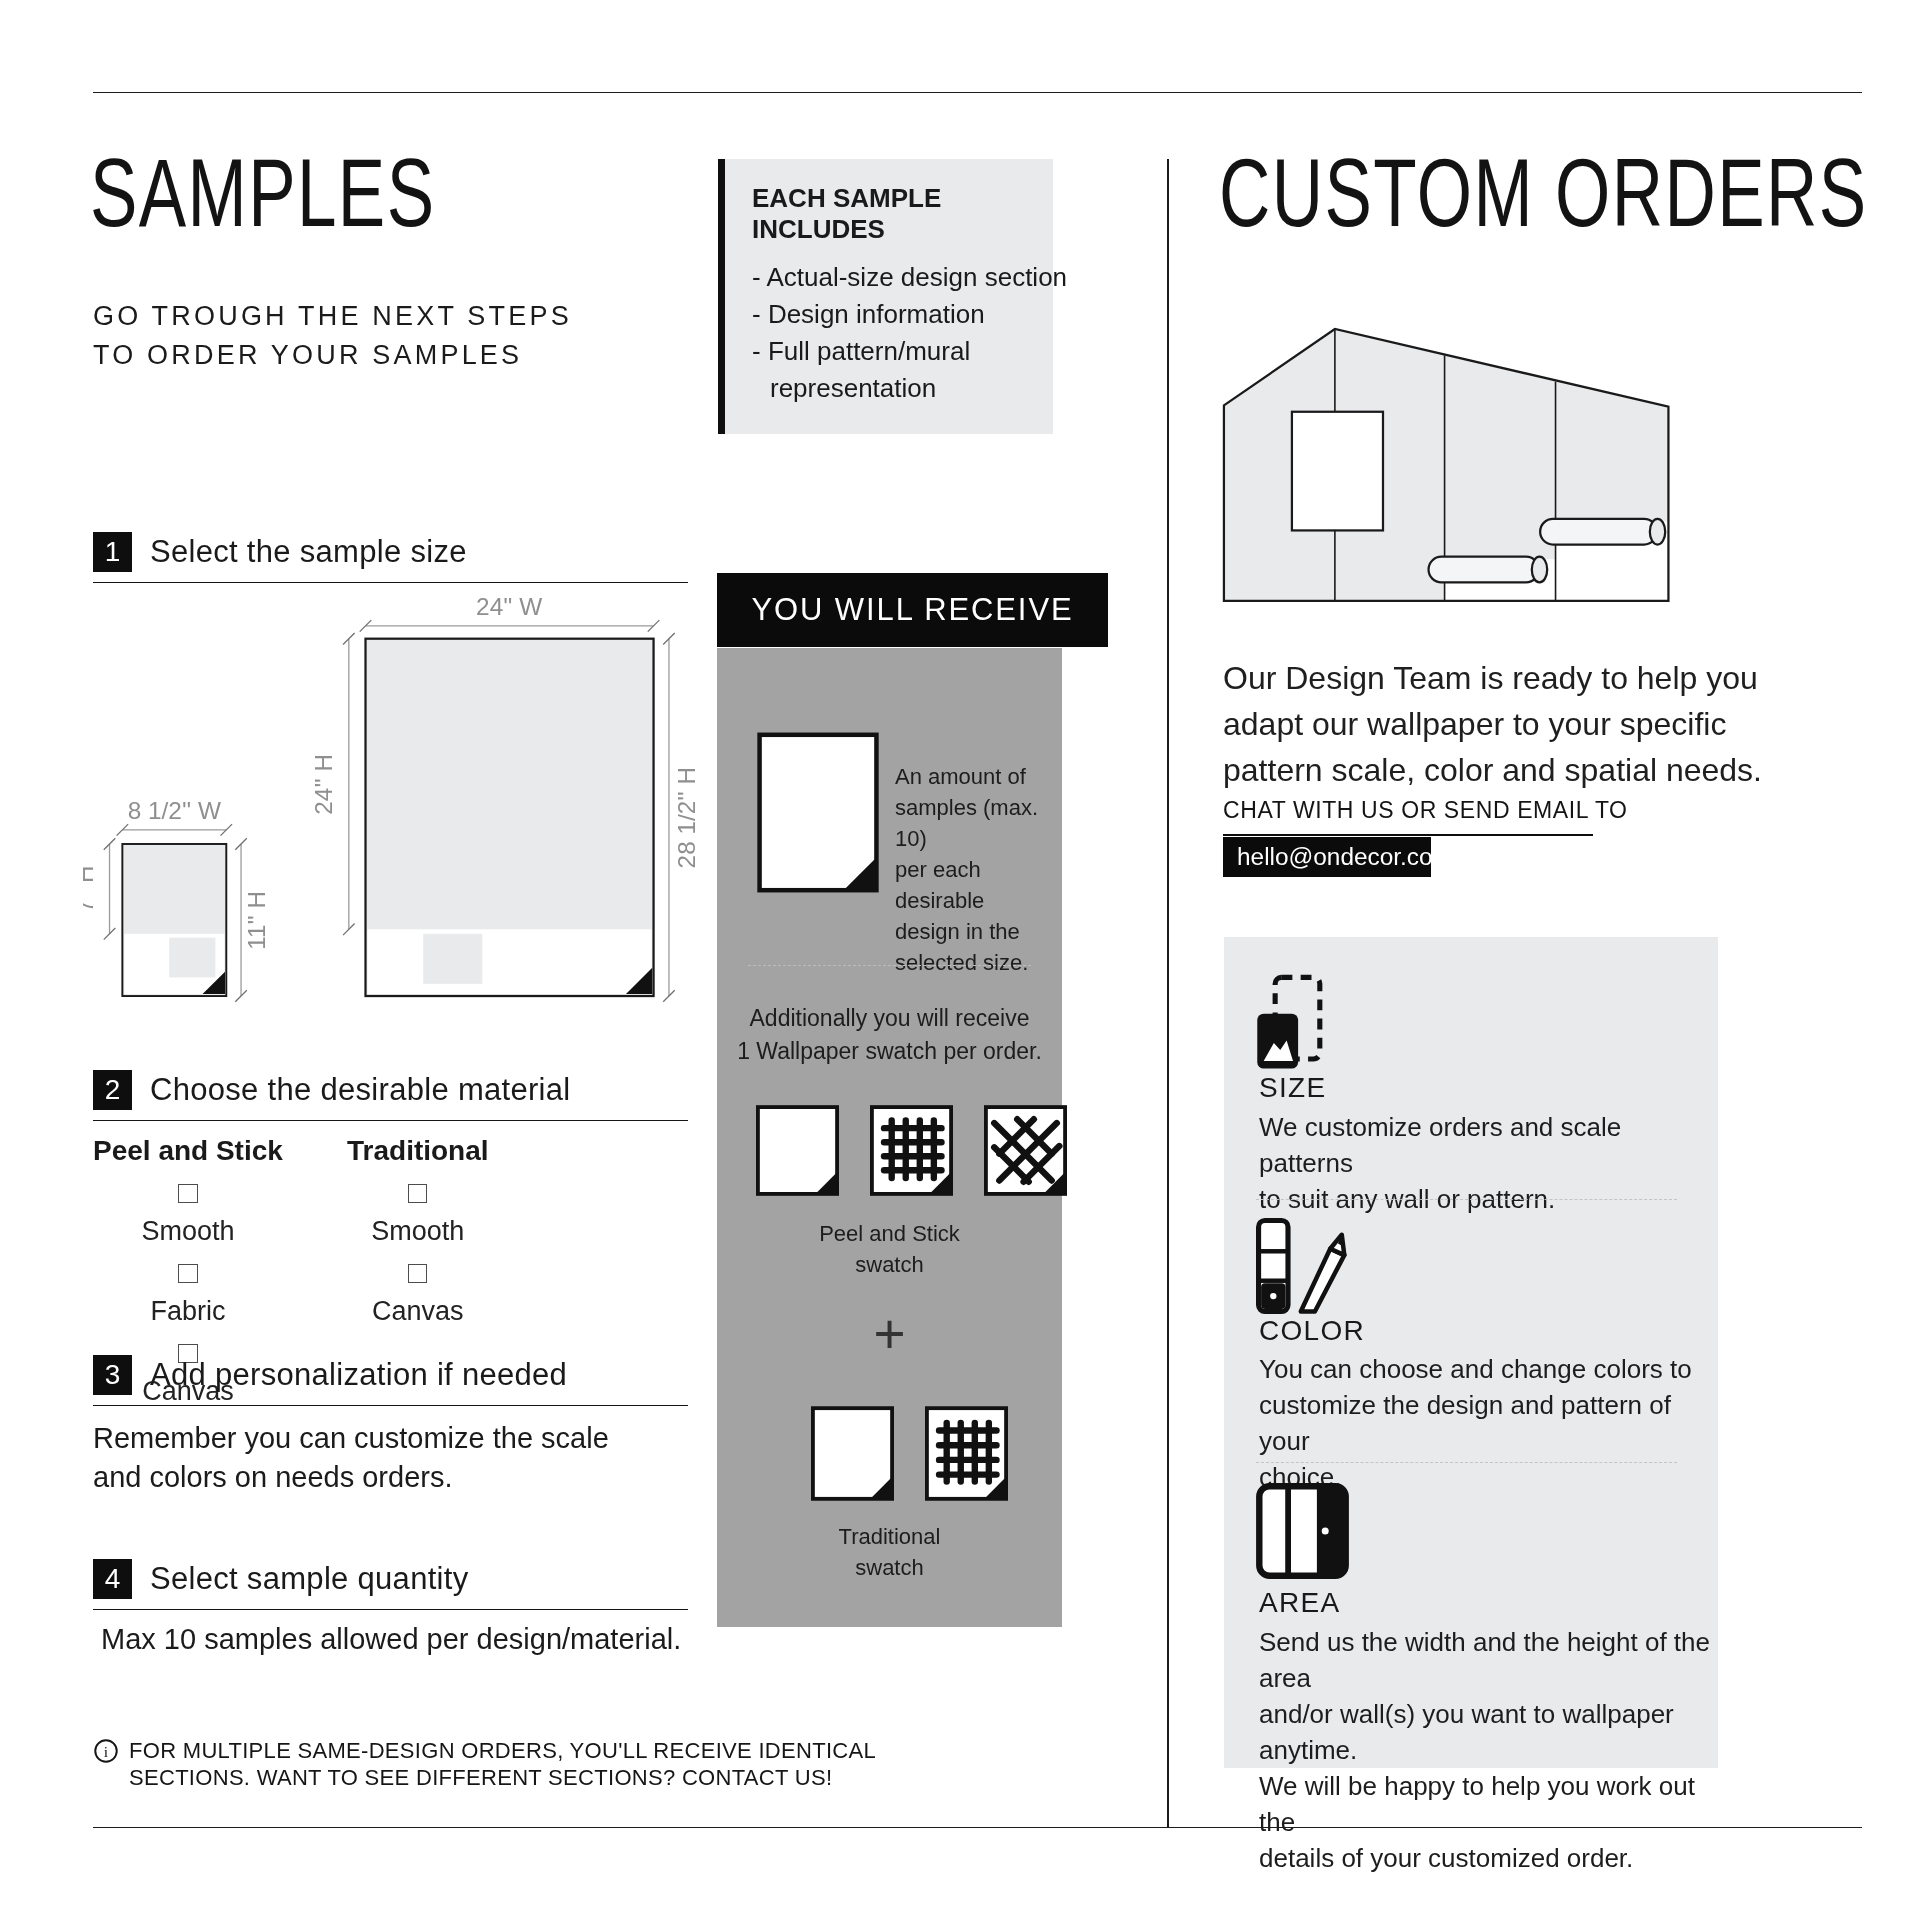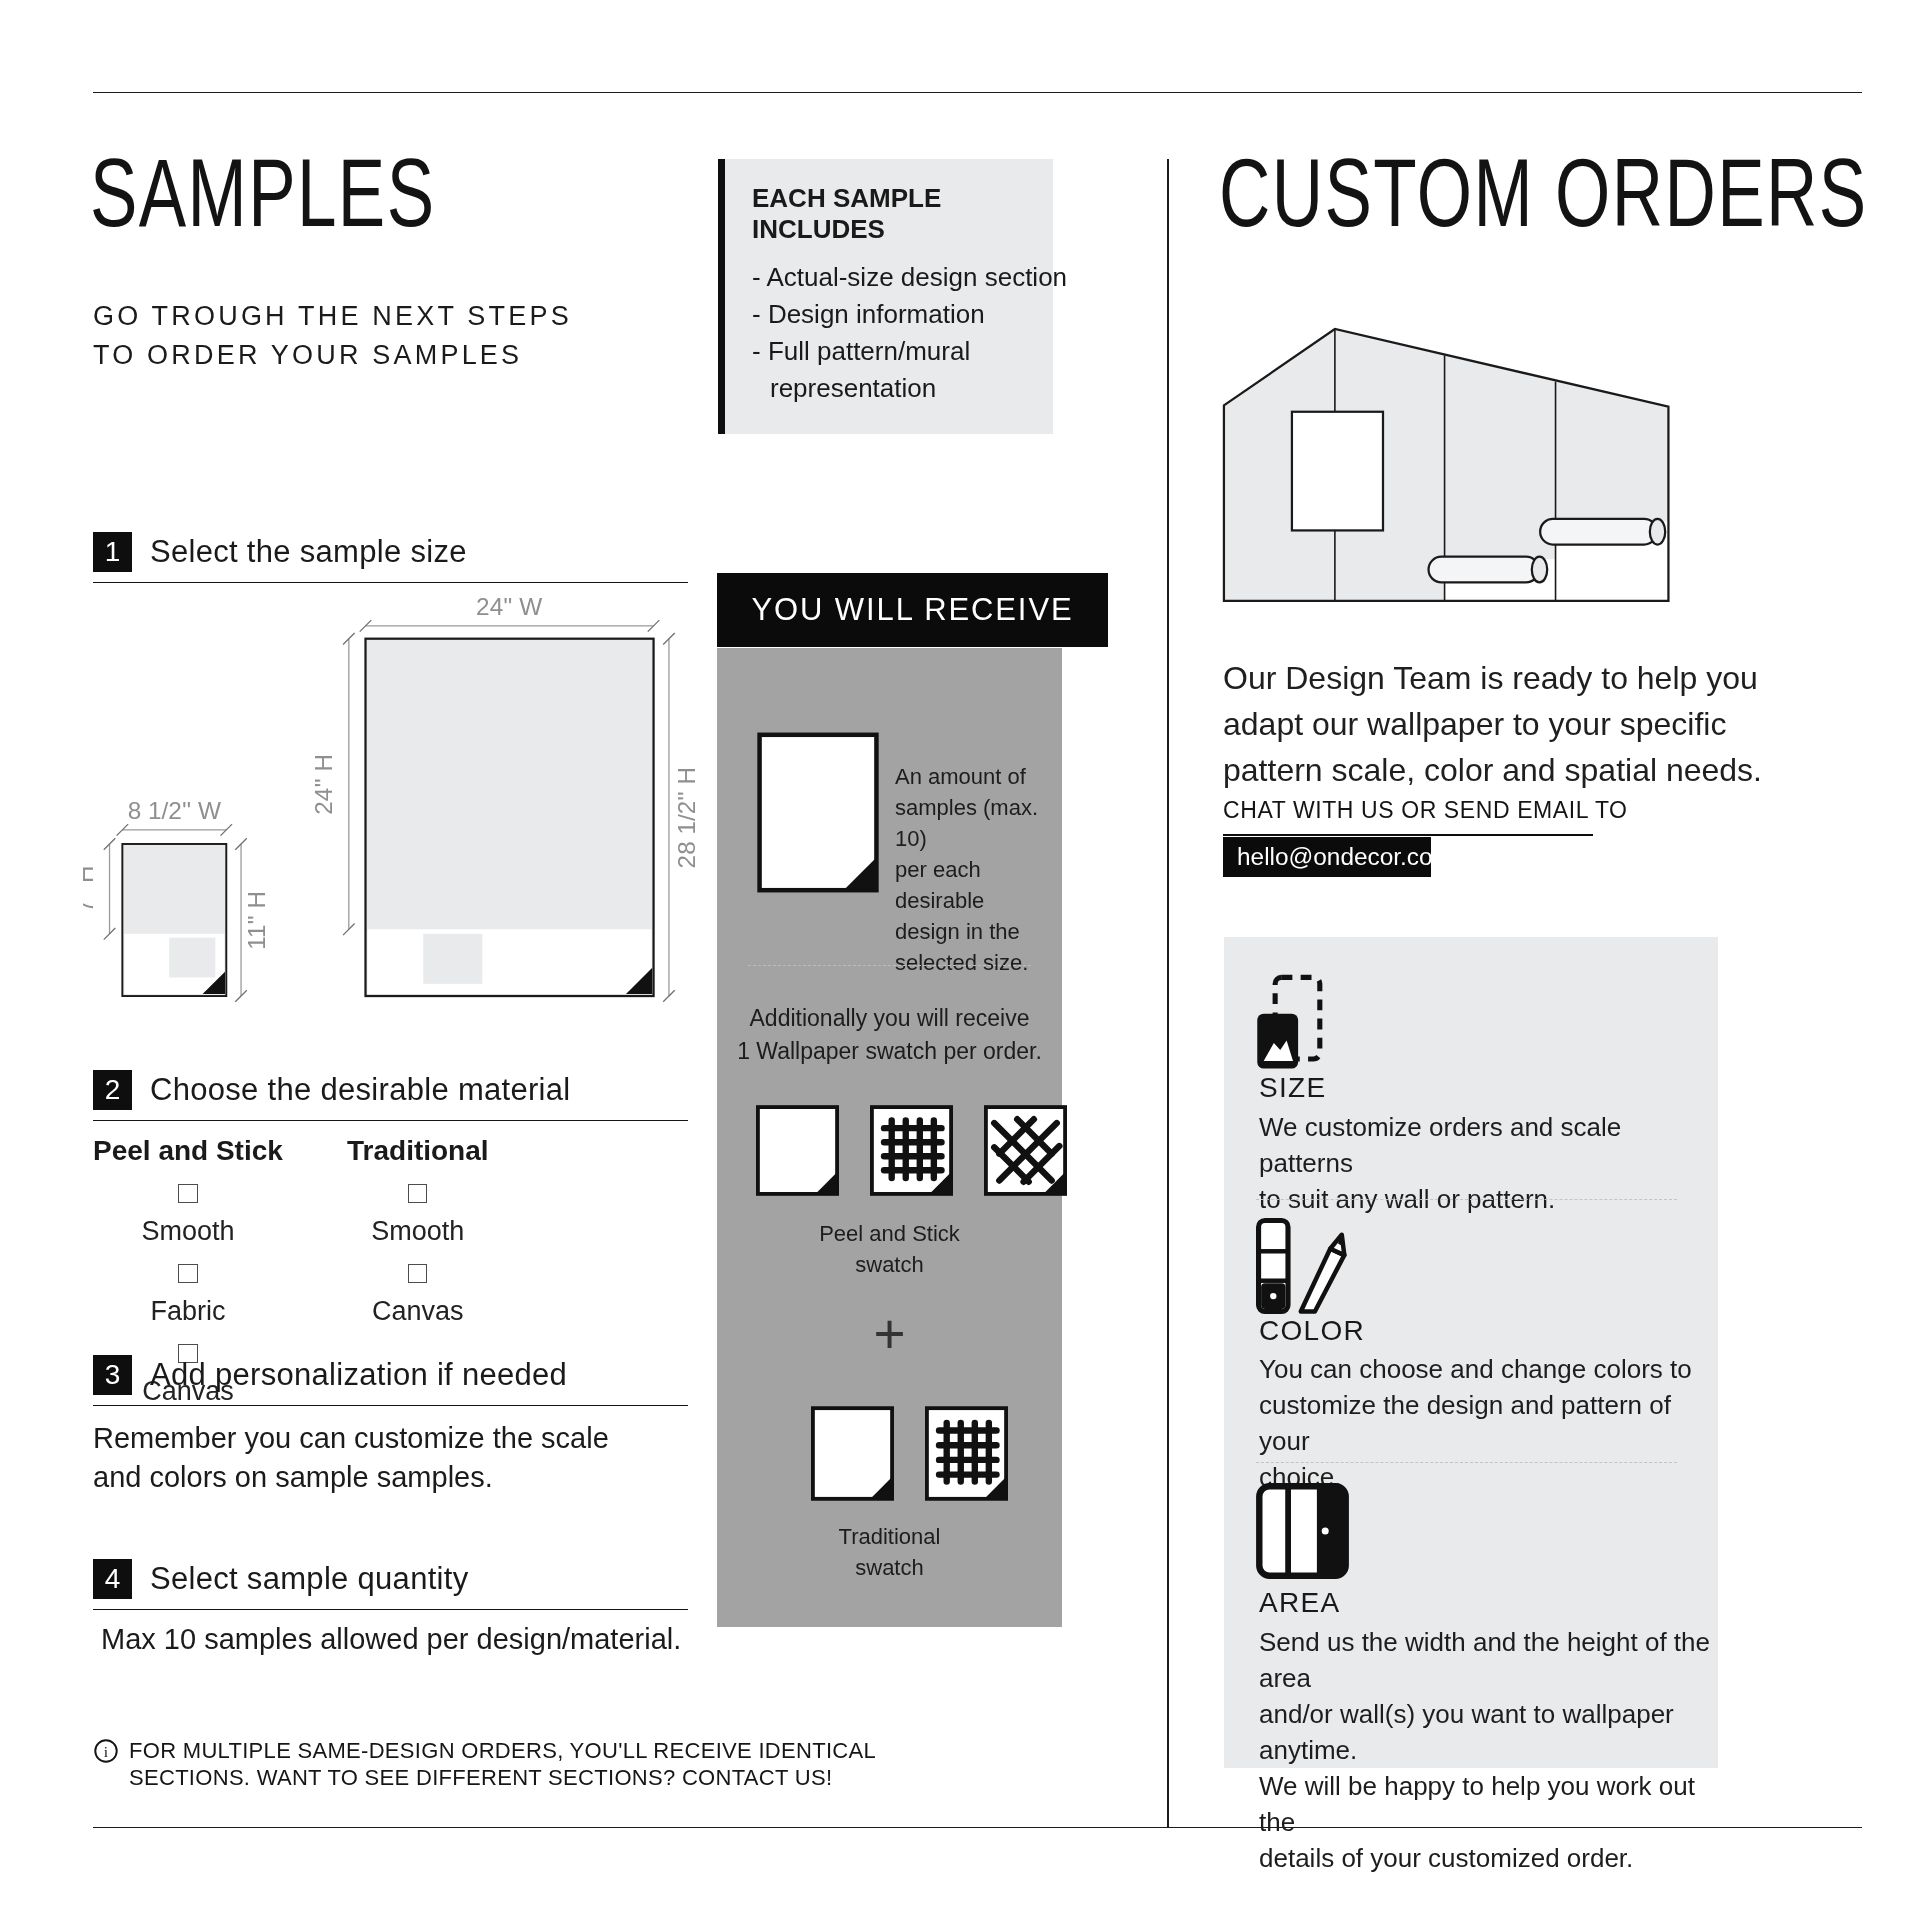--- a/index.html
+++ b/index.html
@@ -153,21 +153,21 @@
       <span>Canvas</span>
     </div>
   </div>
 
   <div class="step" style="top:1355px;">
     <div class="stepnum">3</div>
     <div class="steplabel">Add personalization if needed</div>
   </div>
   <div class="abs body45" style="left:93px;top:1419px;">
     <div>Remember you can customize the scale</div>
-    <div>and colors on sample samples.</div>
+    <div>and colors on needs orders.</div>
   </div>
 
   <div class="step" style="top:1559px;">
     <div class="stepnum">4</div>
     <div class="steplabel">Select sample quantity</div>
   </div>
   <div class="abs single45" style="left:93px;top:1623px;">Max 10 samples allowed per design/material.</div>
 
   <div class="footnote">
     <svg class="info-badge" width="26" height="26" viewBox="0 0 40 40">

